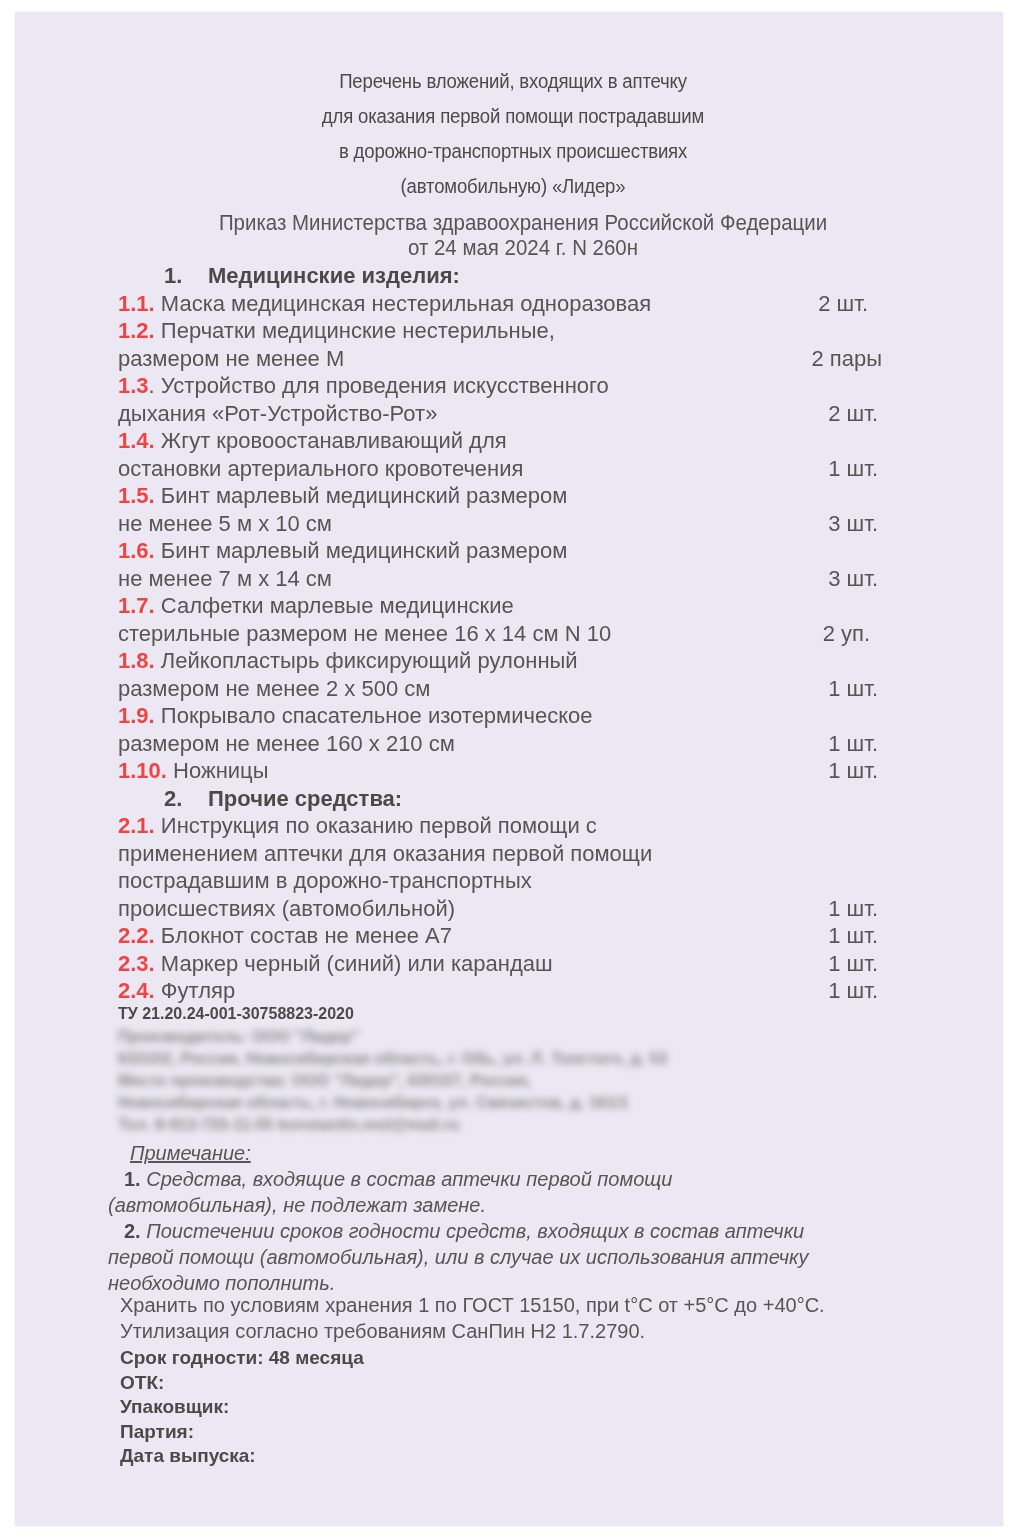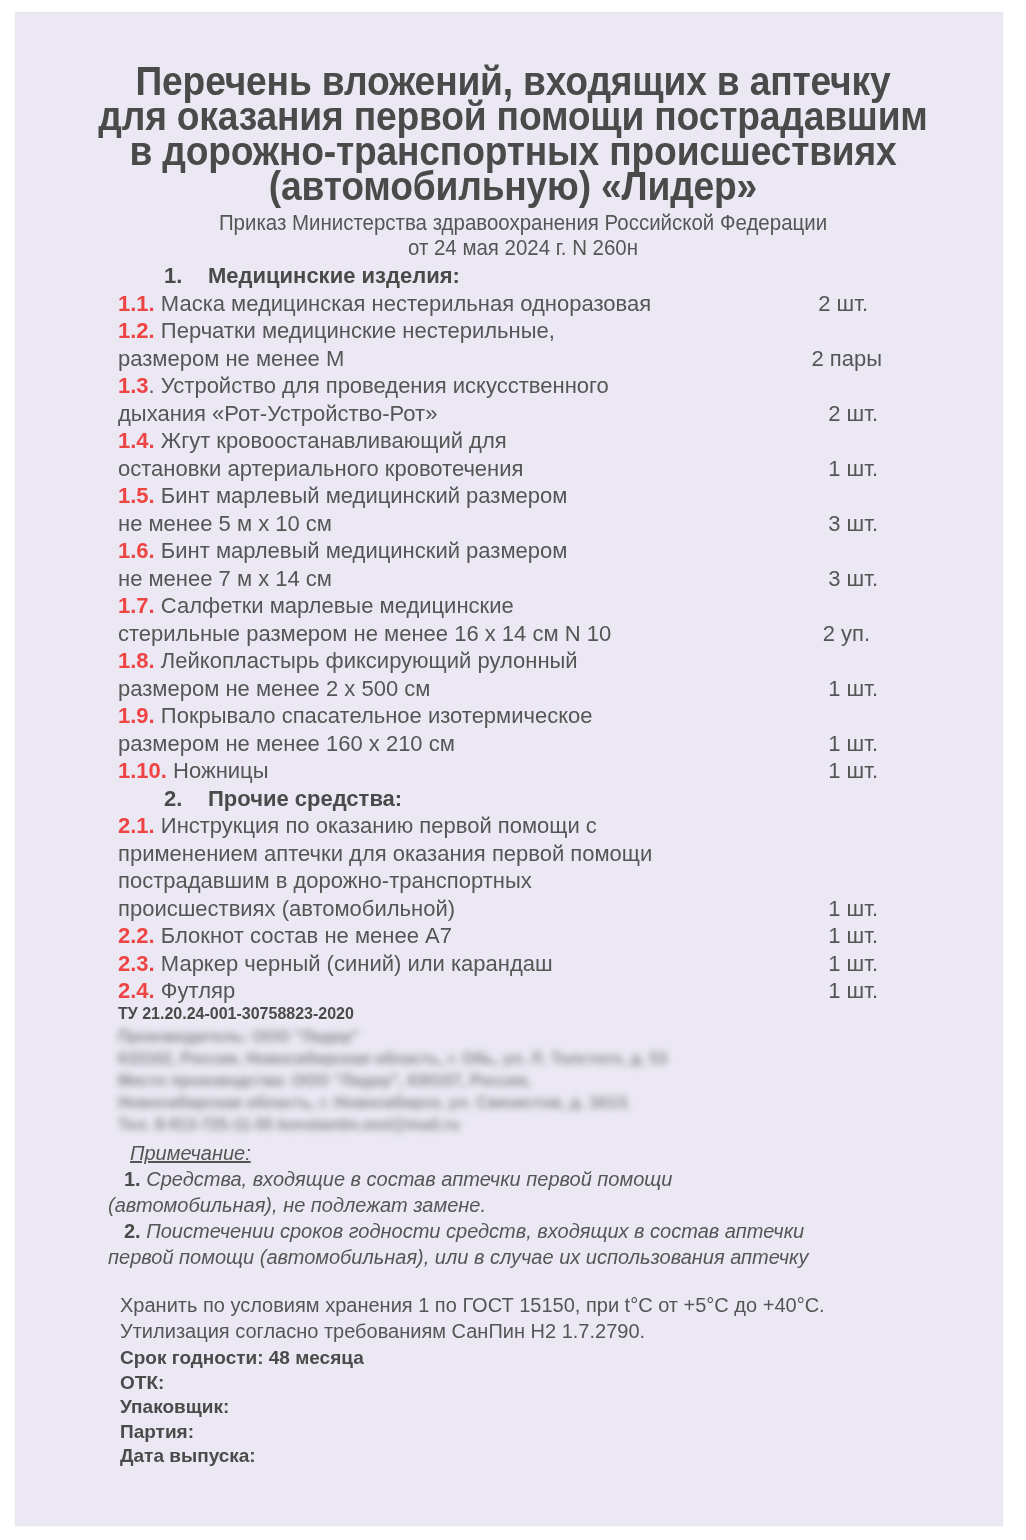--- a/index.html
+++ b/index.html
@@ -23,22 +23,22 @@
       background: #ebe8f3;
       box-shadow: 0 0 2px rgba(0,0,0,0.08);
     }
     .title {
       position: absolute;
       left: 0;
       top: 64px;
       width: 1026px;
       text-align: center;
       color: #4a4a4a;
-      font-weight: bold;
-      font-size: 40px;
+      font-weight: normal;
+      font-size: 20px;
       line-height: 35px;
       letter-spacing: -0.2px;
     }
     .title div {
       transform: scaleX(0.93);
     }
     .subtitle {
       position: absolute;
       left: 0;
       top: 210px;
@@ -269,20 +269,21 @@
 
 <div class="notes">
   <div class="note-title">Примечание:</div>
   <div class="note-item">
     <div class="first-line"><span class="nnum">1.</span><span> Средства, входящие в состав аптечки первой помощи</span></div>
     <div>(автомобильная), не подлежат замене.</div>
   </div>
   <div class="note-item">
     <div class="first-line"><span class="nnum">2.</span><span> Поистечении сроков годности средств, входящих в состав аптечки</span></div>
     <div>первой помощи (автомобильная), или в случае их использования аптечку</div>
+    <div>необходимо пополнить.</div>
   </div>
 </div>
 
 <div class="storage">
   <div>Хранить по условиям хранения 1 по ГОСТ 15150, при t°C от +5°C до +40°C.</div>
   <div>Утилизация согласно требованиям СанПин Н2 1.7.2790.</div>
 </div>
 
 <div class="fields">
   <div>Срок годности: 48 месяца</div>

